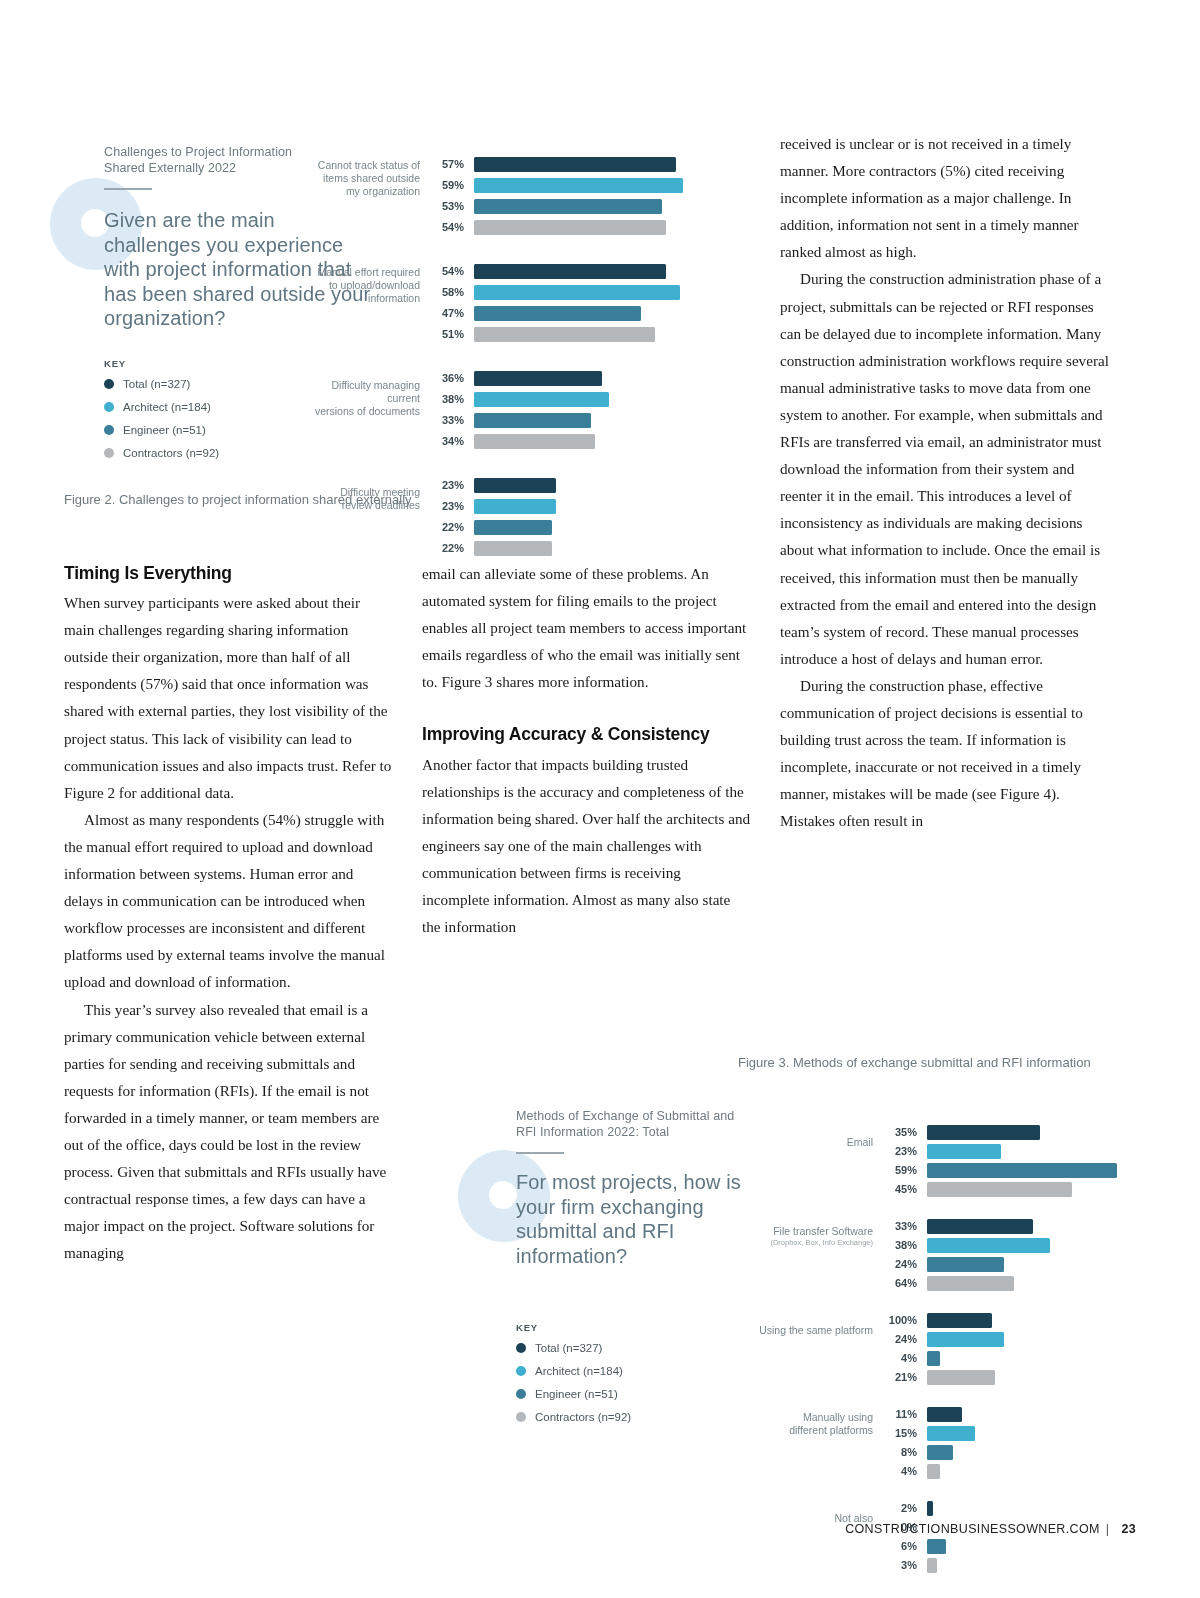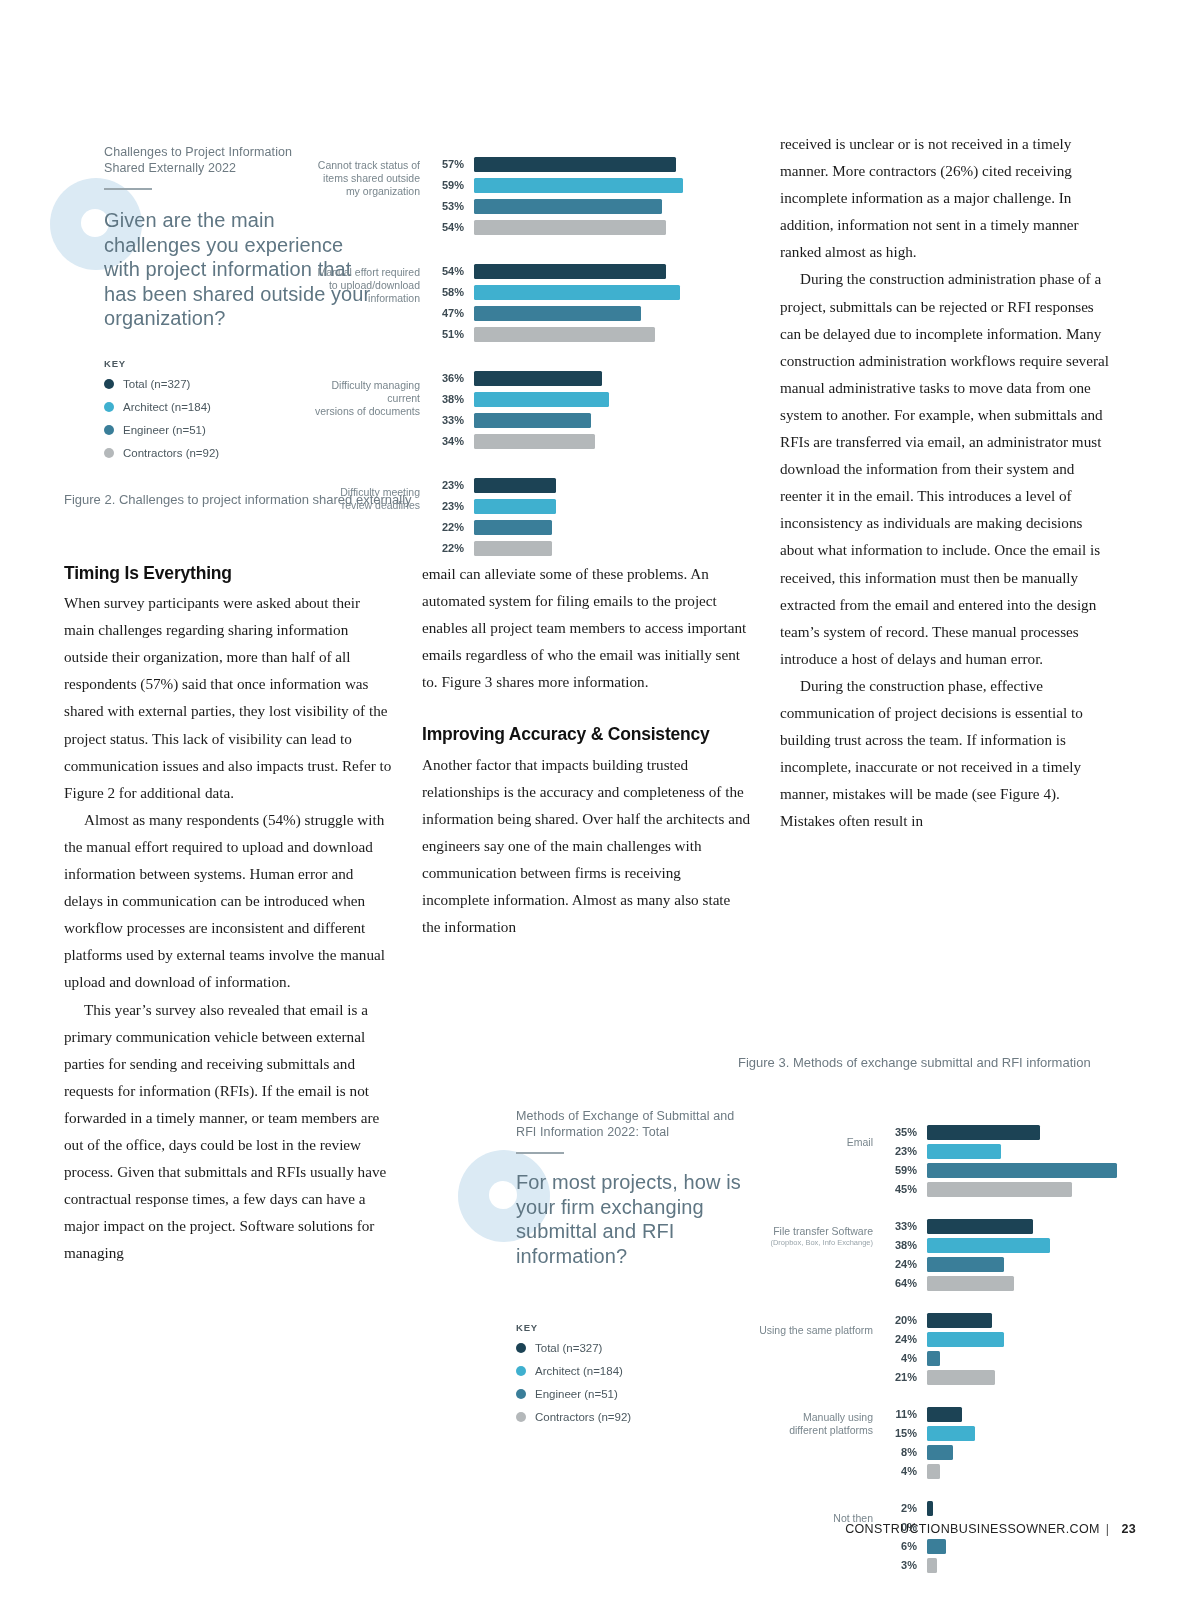--- a/index.html
+++ b/index.html
@@ -189,21 +189,21 @@
     <p class="ind">This year’s survey also revealed that email is a primary communication vehicle between external parties for sending and receiving submittals and requests for information (RFIs). If the email is not forwarded in a timely manner, or team members are out of the office, days could be lost in the review process. Given that submittals and RFIs usually have contractual response times, a few days can have a major impact on the project. Software solutions for managing</p>
   </div>
 
   <div class="col" id="col2" style="left:422px;top:560px;width:330px;">
     <p>email can alleviate some of these problems. An automated system for filing emails to the project enables all project team members to access important emails regardless of who the email was initially sent to. Figure 3 shares more information.</p>
     <h2 class="head sp">Improving Accuracy &amp; Consistency</h2>
     <p>Another factor that impacts building trusted relationships is the accuracy and completeness of the information being shared. Over half the architects and engineers say one of the main challenges with communication between firms is receiving incomplete information. Almost as many also state the information</p>
   </div>
 
   <div class="col" id="col3" style="left:780px;top:130px;width:333px;">
-    <p>received is unclear or is not received in a timely manner. More contractors (26%) cited receiving incomplete information as a major challenge. In addition, information not sent in a timely manner ranked almost as high.</p>
+    <p>received is unclear or is not received in a timely manner. More contractors (5%) cited receiving incomplete information as a major challenge. In addition, information not sent in a timely manner ranked almost as high.</p>
     <p class="ind">During the construction administration phase of a project, submittals can be rejected or RFI responses can be delayed due to incomplete information. Many construction administration workflows require several manual administrative tasks to move data from one system to another. For example, when submittals and RFIs are transferred via email, an administrator must download the information from their system and reenter it in the email. This introduces a level of inconsistency as individuals are making decisions about what information to include. Once the email is received, this information must then be manually extracted from the email and entered into the design team’s system of record. These manual processes introduce a host of delays and human error.</p>
     <p class="ind">During the construction phase, effective communication of project decisions is essential to building trust across the team. If information is incomplete, inaccurate or not received in a timely manner, mistakes will be made (see Figure 4). Mistakes often result in</p>
   </div>
 
   <div class="cap" style="left:738px;top:1055px;width:400px;">Figure 3. Methods of exchange submittal and RFI information</div>
 
   <div id="figure3">
     <div class="fig-blob" id="fig3-blob"></div>
     <div id="fig3-blob-dot"></div>
 
@@ -260,21 +260,21 @@
         <div class="brow" style="left: 0px; top: 138px; width: 100%;">
           <div class="bval" style="left: 131px; top: 0px;">24%</div>
           <div class="bbar" style="left: 175px; width: 77.4194px; background: rgb(58, 126, 153);"></div>
         </div>
         <div class="brow" style="left: 0px; top: 157px; width: 100%;">
           <div class="bval" style="left: 131px; top: 0px;">64%</div>
           <div class="bbar" style="left: 175px; width: 87.0968px; background: rgb(180, 184, 186);"></div>
         </div>
         <div class="grp-label" style="left: -9px; width: 130px; top: 126.5px;">File transfer Software<span class="grp-sub">(Dropbox, Box, Info Exchange)</span></div>
         <div class="brow" style="left: 0px; top: 194px; width: 100%;">
-          <div class="bval" style="left: 131px; top: 0px;">20%</div>
+          <div class="bval" style="left: 131px; top: 0px;">100%</div>
           <div class="bbar" style="left: 175px; width: 64.5161px; background: rgb(28, 67, 85);"></div>
         </div>
         <div class="brow" style="left: 0px; top: 213px; width: 100%;">
           <div class="bval" style="left: 131px; top: 0px;">24%</div>
           <div class="bbar" style="left: 175px; width: 77.4194px; background: rgb(63, 176, 207);"></div>
         </div>
         <div class="brow" style="left: 0px; top: 232px; width: 100%;">
           <div class="bval" style="left: 131px; top: 0px;">4%</div>
           <div class="bbar" style="left: 175px; width: 12.9032px; background: rgb(58, 126, 153);"></div>
         </div>
@@ -308,21 +308,21 @@
           <div class="bval" style="left: 131px; top: 0px;">0%</div>
         </div>
         <div class="brow" style="left: 0px; top: 420px; width: 100%;">
           <div class="bval" style="left: 131px; top: 0px;">6%</div>
           <div class="bbar" style="left: 175px; width: 19.3548px; background: rgb(58, 126, 153);"></div>
         </div>
         <div class="brow" style="left: 0px; top: 439px; width: 100%;">
           <div class="bval" style="left: 131px; top: 0px;">3%</div>
           <div class="bbar" style="left: 175px; width: 9.67742px; background: rgb(180, 184, 186);"></div>
         </div>
-        <div class="grp-label" style="left: -9px; width: 130px; top: 413.5px;">Not then</div>
+        <div class="grp-label" style="left: -9px; width: 130px; top: 413.5px;">Not also</div>
       </div>
   </div>
 
   <div id="footer">
     <span>CONSTRUCTIONBUSINESSOWNER.COM</span><span class="sep">|</span><span class="pg">23</span>
   </div>
 
 </div>
 
 </body></html>

